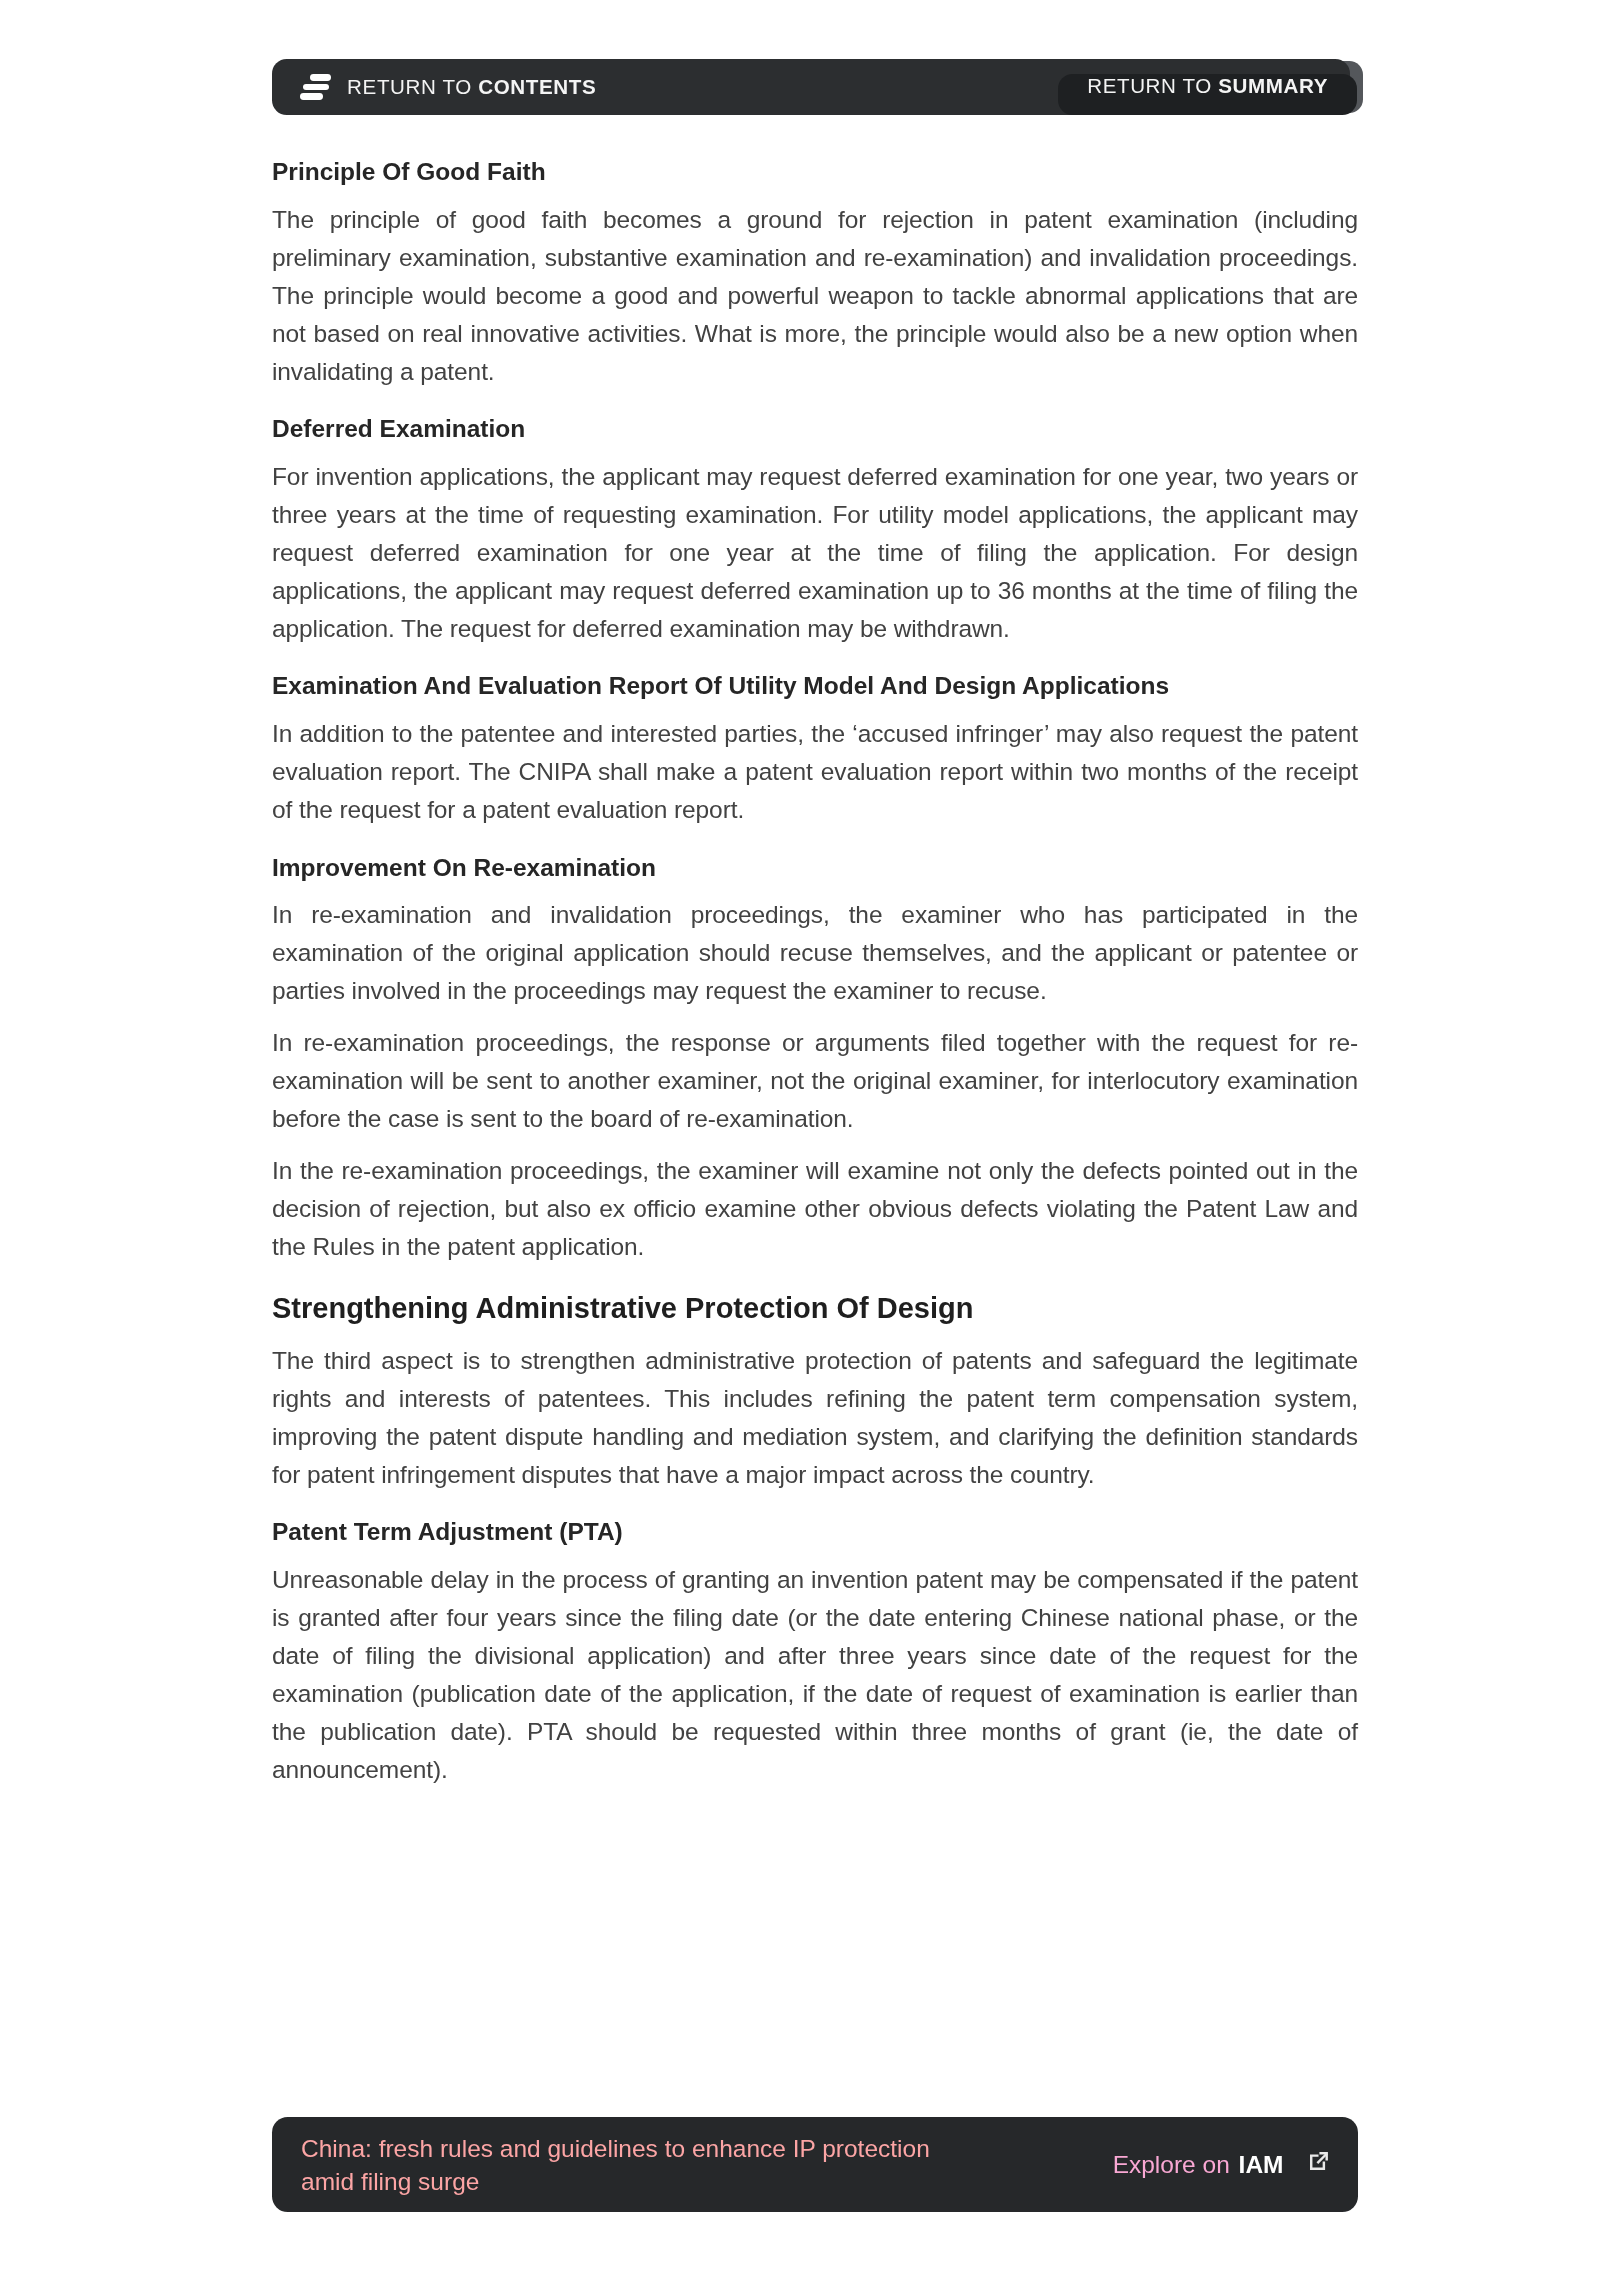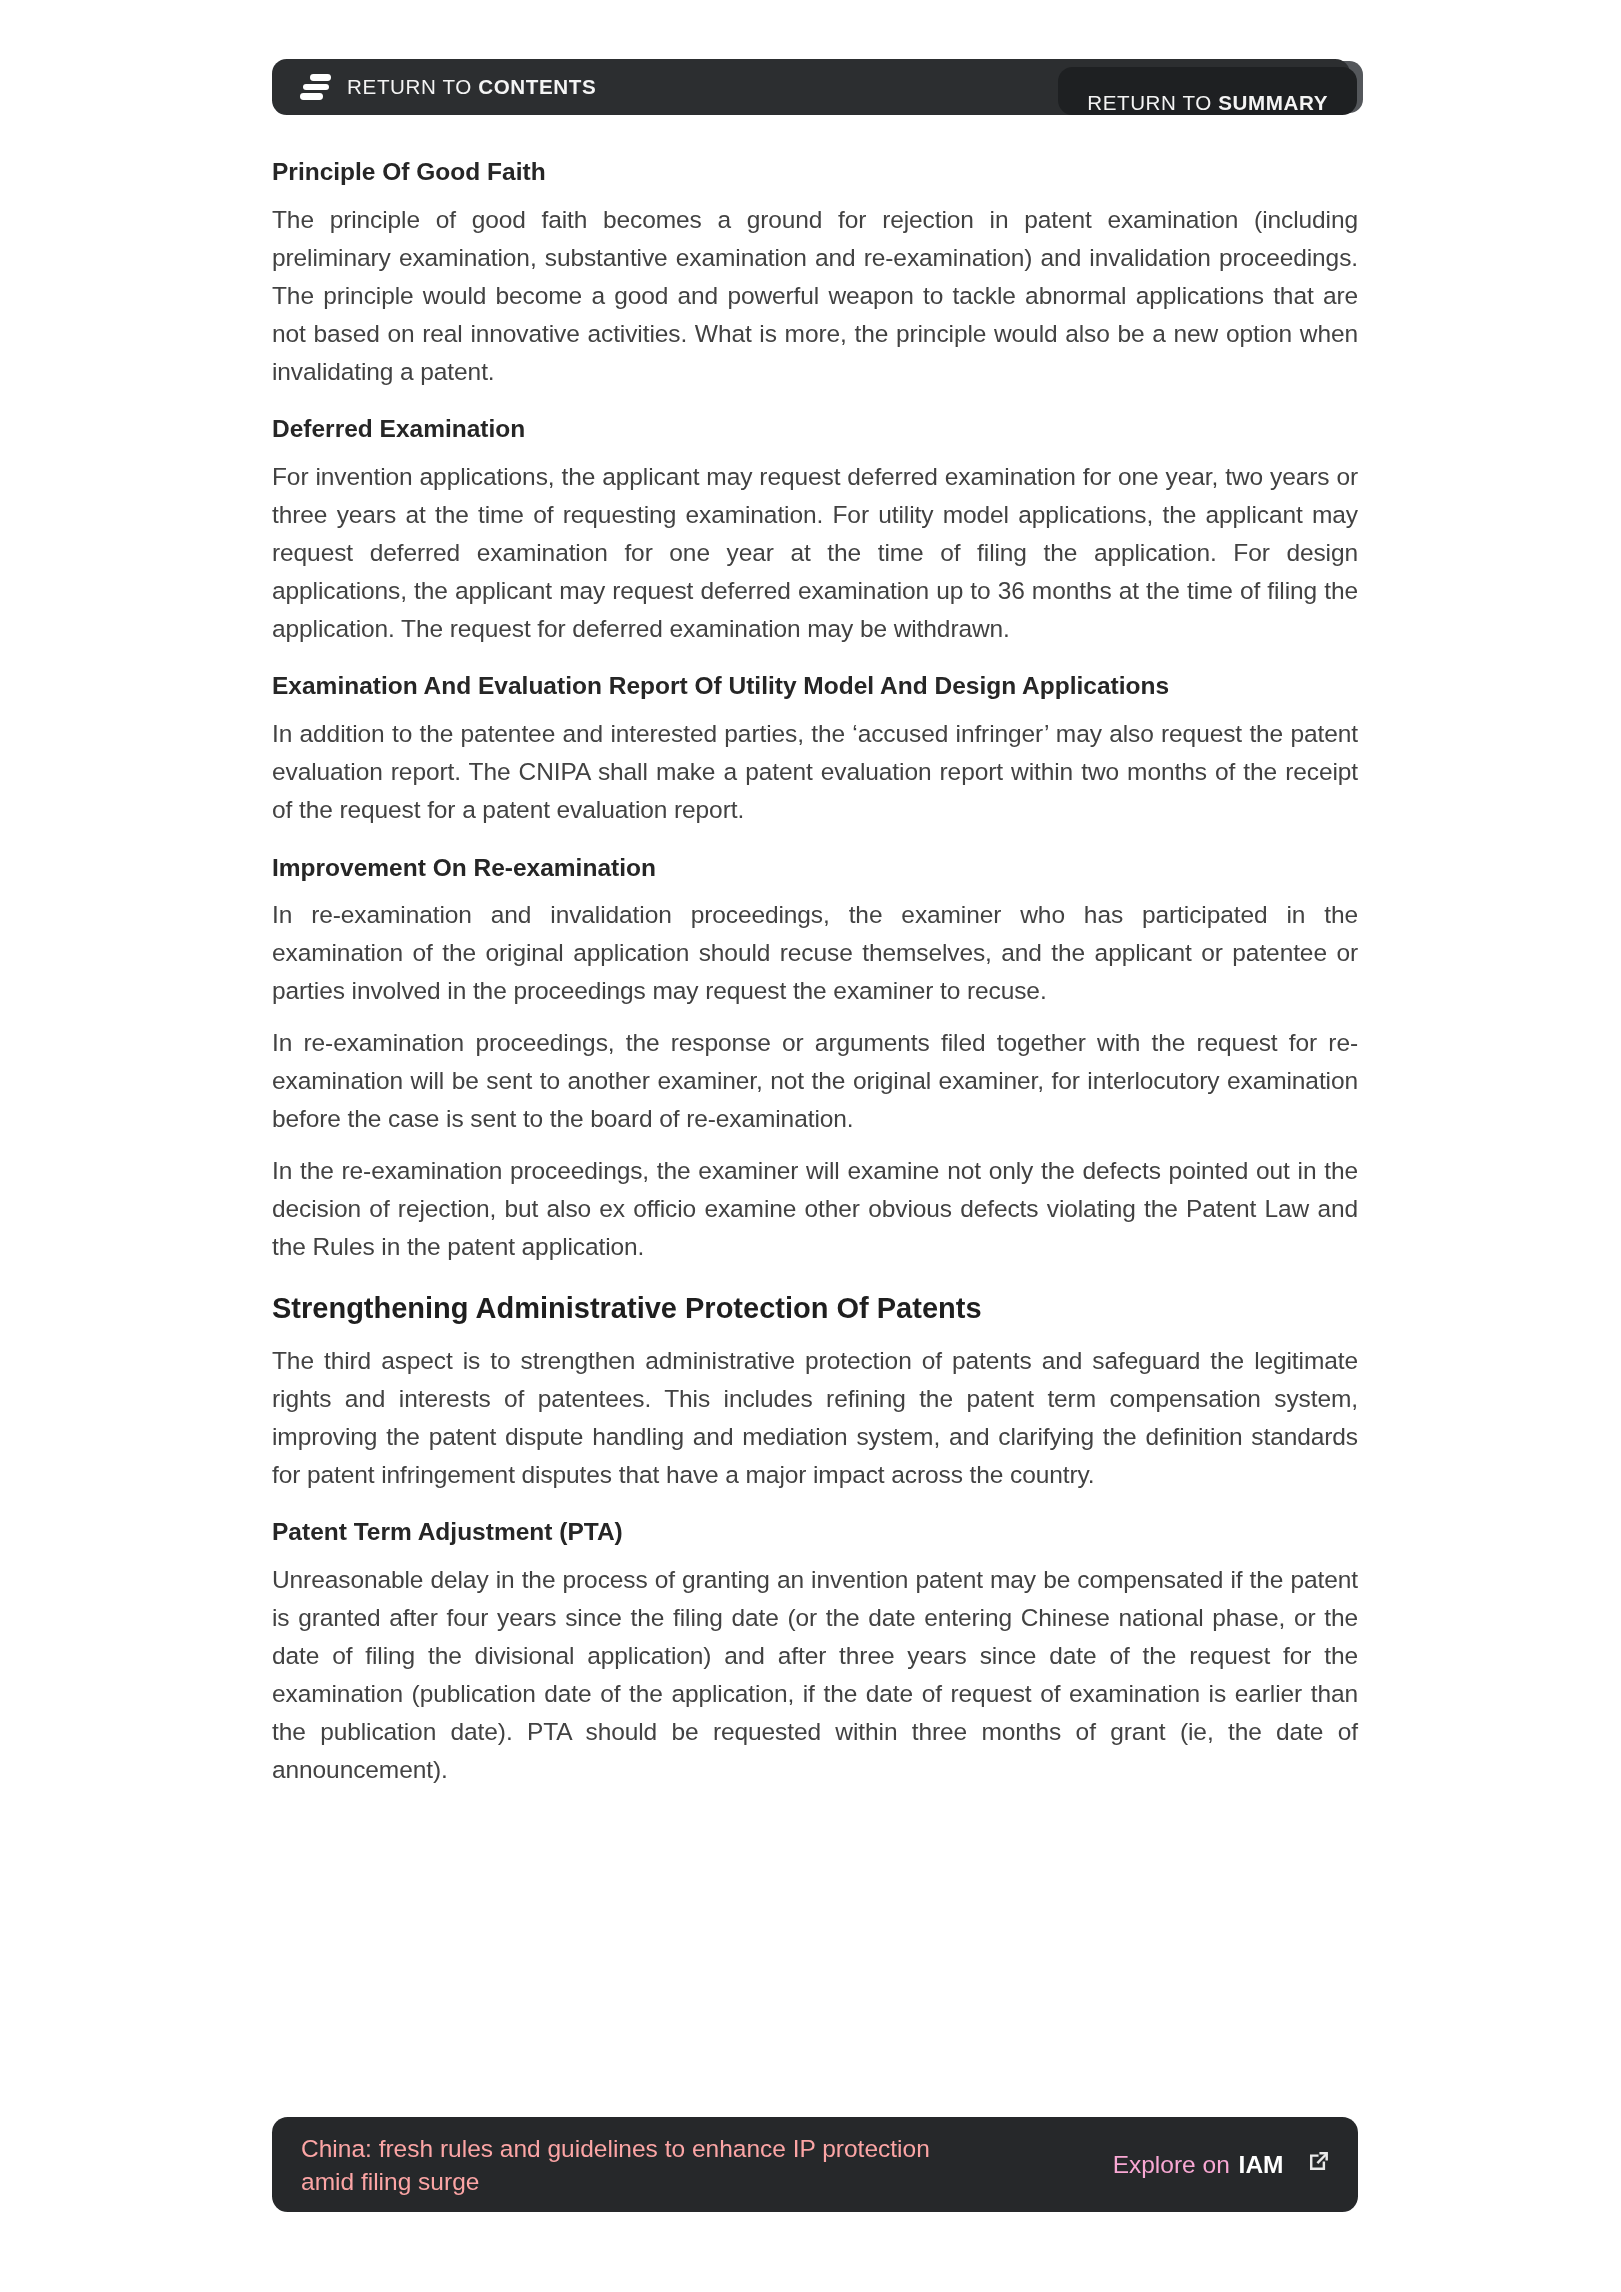--- a/index.html
+++ b/index.html
@@ -7,22 +7,22 @@
     width:1621px;height:2293px;position:relative;background:#ffffff;
     font-family:"Liberation Sans", sans-serif;overflow:hidden;
   }
   
   .topbar{position:absolute;top:59px;left:272px;width:1091px;height:56px;}
   .topbar-ghost{position:absolute;right:0;top:2px;bottom:2px;width:45px;
     background:#54575b;border-radius:13.7px;}
   .topbar-main{position:absolute;left:0;right:12.7px;top:0;bottom:0;
     background:#2c2e30;border-radius:14.7px;display:flex;align-items:center;
     padding-left:27px;box-sizing:border-box;z-index:1;}
-  .summary-pill{position:absolute;right:5.9px;top:8px;bottom:0;background:#1e2022;
-    border-radius:14.7px;display:flex;align-items:flex-end;padding:0 29px;z-index:2;
+  .summary-pill{position:absolute;right:5.9px;top:15px;bottom:0;background:#1e2022;
+    border-radius:14.7px;display:flex;align-items:flex-start;padding:0 29px;z-index:2;
     cursor:pointer;margin-left:27px;}
   .barlink{color:#f4f4f4;font-size:20.6px;letter-spacing:0.6px;white-space:nowrap;}
   .barlink b{font-weight:bold;}
   .topbar-left{display:flex;align-items:center;cursor:pointer;}
   .logo{display:flex;flex-direction:column;gap:2.9px;margin-right:15.7px;}
   .logo .b{height:6.9px;border-radius:3.4px;background:#ffffff;}
   .logo .b1{width:21.6px;margin-left:10.8px;}
   .logo .b2{width:26.5px;margin-left:3.9px;}
   .logo .b3{width:22.5px;margin-left:1px;}
   
@@ -68,21 +68,21 @@
   <h3 class="sub">Principle Of Good Faith</h3>
   <p class="para">The principle of good faith becomes a ground for rejection in patent examination (including preliminary examination, substantive examination and re-examination) and invalidation proceedings. The principle would become a good and powerful weapon to tackle abnormal applications that are not based on real innovative activities. What is more, the principle would also be a new option when invalidating a patent.</p>
   <h3 class="sub">Deferred Examination</h3>
   <p class="para">For invention applications, the applicant may request deferred examination for one year, two years or three years at the time of requesting examination. For utility model applications, the applicant may request deferred examination for one year at the time of filing the application. For design applications, the applicant may request deferred examination up to 36 months at the time of filing the application. The request for deferred examination may be withdrawn.</p>
   <h3 class="sub">Examination And Evaluation Report Of Utility Model And Design Applications</h3>
   <p class="para">In addition to the patentee and interested parties, the ‘accused infringer’ may also request the patent evaluation report. The CNIPA shall make a patent evaluation report within two months of the receipt of the request for a patent evaluation report.</p>
   <h3 class="sub">Improvement On Re-examination</h3>
   <p class="para">In re-examination and invalidation proceedings, the examiner who has participated in the examination of the original application should recuse themselves, and the applicant or patentee or parties involved in the proceedings may request the examiner to recuse.</p>
   <p class="para">In re-examination proceedings, the response or arguments filed together with the request for re-examination will be sent to another examiner, not the original examiner, for interlocutory examination before the case is sent to the board of re-examination.</p>
   <p class="para">In the re-examination proceedings, the examiner will examine not only the defects pointed out in the decision of rejection, but also ex officio examine other obvious defects violating the Patent Law and the Rules in the patent application.</p>
-  <h2 class="big">Strengthening Administrative Protection Of Patents</h2>
+  <h2 class="big">Strengthening Administrative Protection Of Design</h2>
   <p class="para">The third aspect is to strengthen administrative protection of patents and safeguard the legitimate rights and interests of patentees. This includes refining the patent term compensation system, improving the patent dispute handling and mediation system, and clarifying the definition standards for patent infringement disputes that have a major impact across the country.</p>
   <h3 class="sub">Patent Term Adjustment (PTA)</h3>
   <p class="para">Unreasonable delay in the process of granting an invention patent may be compensated if the patent is granted after four years since the filing date (or the date entering Chinese national phase, or the date of filing the divisional application) and after three years since date of the request for the examination (publication date of the application, if the date of request of examination is earlier than the publication date). PTA should be requested within three months of grant (ie, the date of announcement).</p>
 </div>
 
 <div class="bottombar">
   <div class="foot-title">
     <span>China: fresh rules and guidelines to enhance IP protection</span>
     <span>amid filing surge</span>
   </div>

